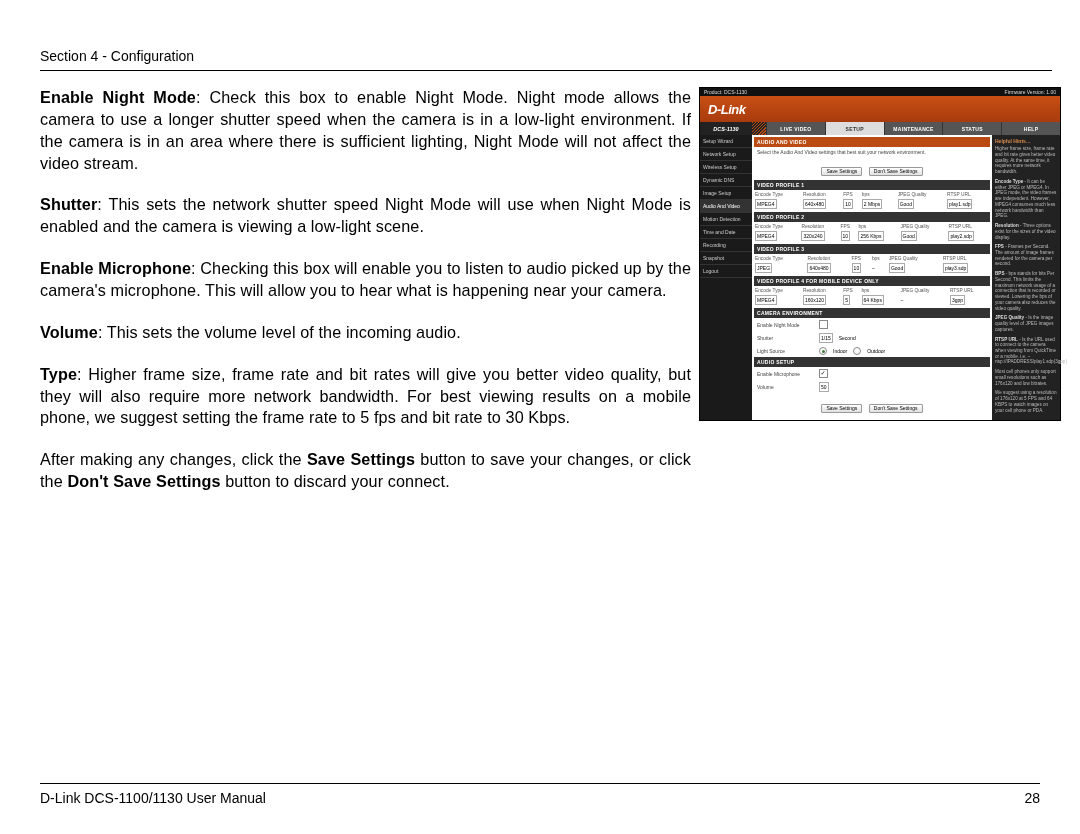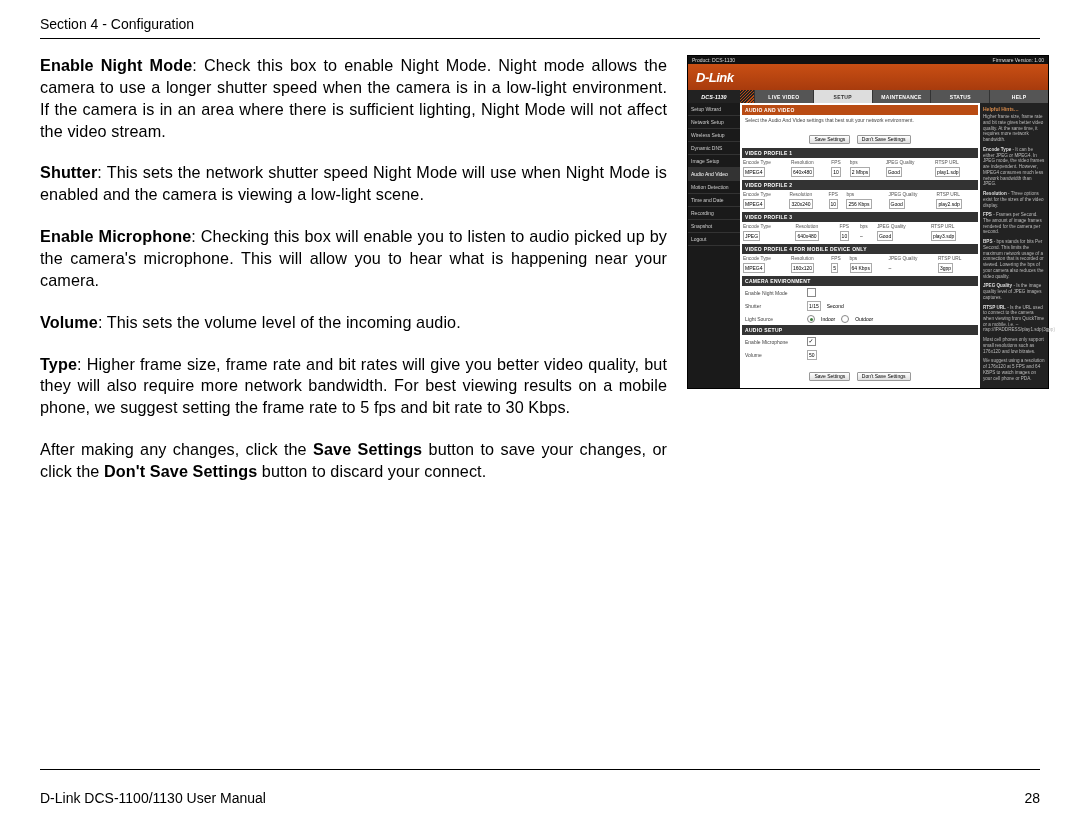--- a/index.html
+++ b/index.html
@@ -6,31 +6,32 @@
     font-family: "Segoe UI", Arial, sans-serif;
     margin: 0;
     padding: 0;
     background: #fff;
     color: #000;
     width: 1080px;
     height: 834px;
     position: relative;
   }
   .page {
-    padding: 16px 40px 0 40px;
+    padding: 16px 28px 0 40px;
+    margin-top: 32px;
   }
   .header {
     font-size: 14px;
     padding-bottom: 6px;
     border-bottom: 1px solid #000;
     margin-bottom: 16px;
   }
   .content-wrap {
     display: flex;
-    gap: 20px;
+    gap: 8px;
     align-items: flex-start;
   }
   .text-col {
     flex: 1;
     font-size: 16.2px;
     line-height: 1.35;
     text-align: justify;
     letter-spacing: 0.1px;
   }
   .text-col p {
@@ -248,21 +249,21 @@
   .hints p { margin: 0 0 4px 0; font-size: 4.6px; color:#bbb; }
   .hints b { color:#ddd; }
   .footer {
     position: absolute;
     bottom: 28px;
     left: 40px;
     right: 40px;
     border-top: 1px solid #000;
     display: flex;
     justify-content: space-between;
-    padding-top: 20px;
+    padding-top: 6px;
     font-size: 14px;
     text-align: right;
   }
 </style>
 </head>
 <body>
 
 <div class="page">
   <div class="header">Section 4 - Configuration</div>
 

